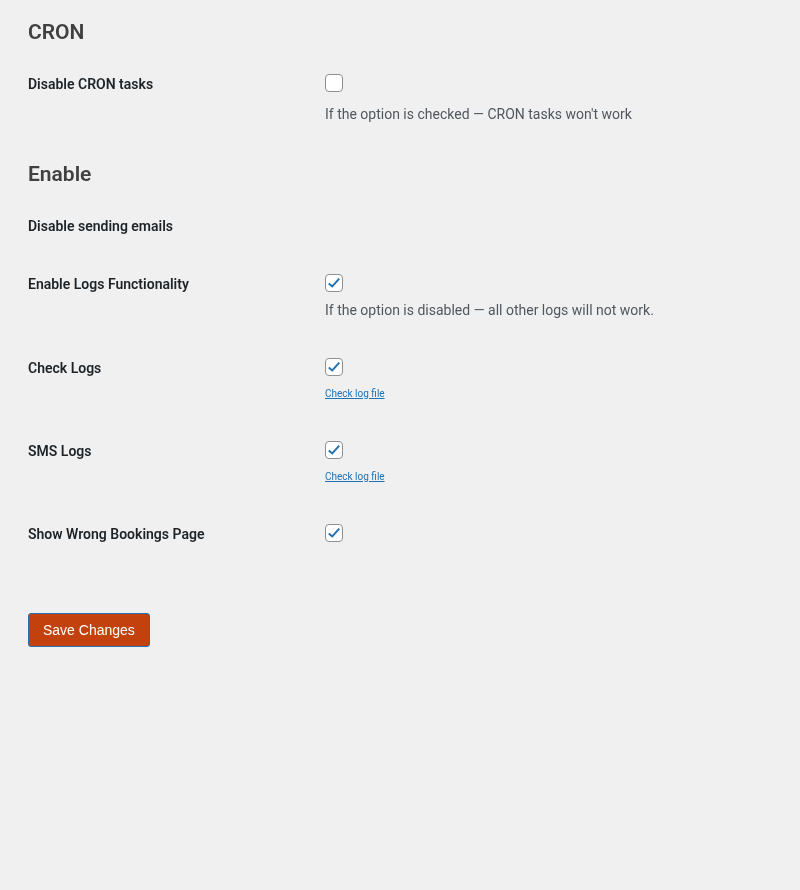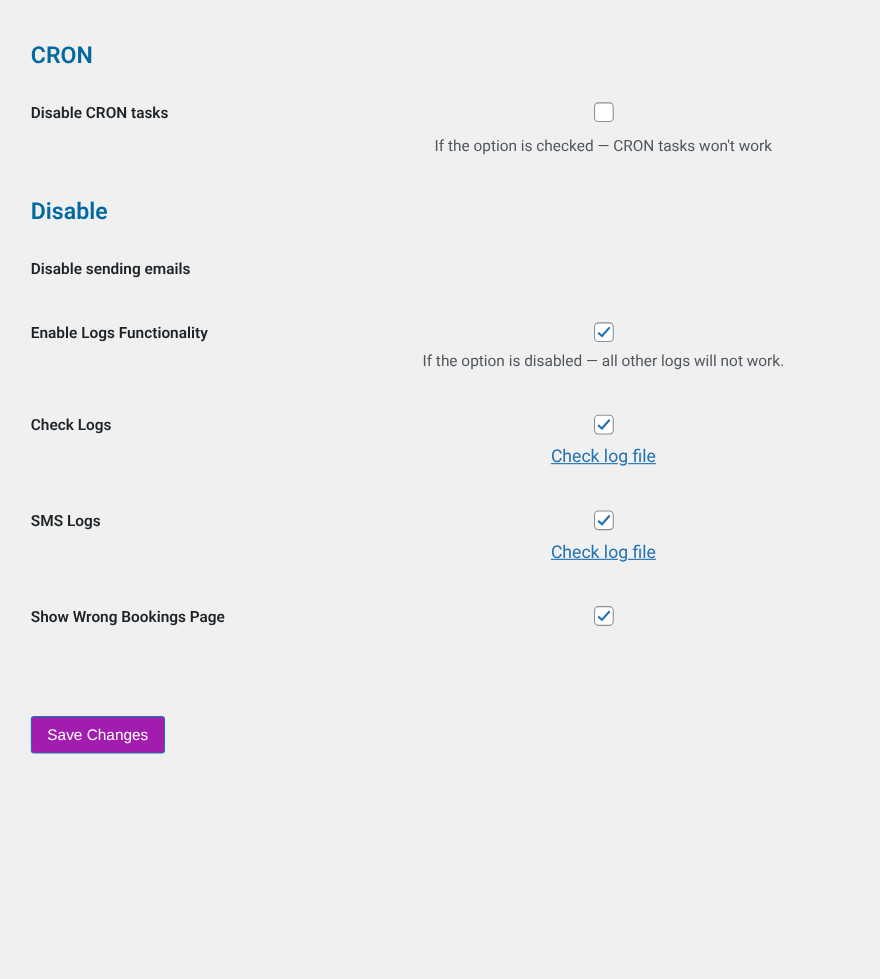--- a/index.html
+++ b/index.html
@@ -10,41 +10,40 @@
     body {
       font-family: -apple-system, BlinkMacSystemFont, "Segoe UI", Roboto, Helvetica, Arial, sans-serif;
       background: #f0f0f1;
       color: #1d2327;
       padding: 20px 28px;
       width: 800px;
     }
     h2.section-heading {
       font-size: 21px;
       font-weight: 600;
-      color: #0369a1;
-      margin-top: 19px;
+      color: #404040;
+      margin-top: 0;
       margin-bottom: 30px;
     }
     .form-row {
       display: flex;
       align-items: flex-start;
       margin-bottom: 40px;
       gap: 22px;
     }
     .form-label {
       width: 275px;
       font-size: 14px;
       font-weight: 600;
       color: #1d2327;
       padding-top: 2px;
       flex-shrink: 0;
     }
     .form-control {
       flex: 1;
-      text-align: center;
     }
     .checkbox-wrap {
       display: inline-flex;
       align-items: center;
       justify-content: center;
       width: 18px;
       height: 18px;
       border: 1px solid #8c8f94;
       border-radius: 4px;
       background: #fff;
@@ -62,34 +61,34 @@
     }
     .description {
       font-size: 14px;
       color: #50575e;
       margin-top: 4px;
       font-weight: 400;
     }
     .link {
       color: #2271b1;
       text-decoration: underline;
-      font-size: 16px;
+      font-size: 10px;
       cursor: pointer;
       display: inline-block;
       margin-top: 4px;
     }
     .save-button {
-      background: #a21caf;
+      background: #c2410c;
       color: #fff;
       border: 1px solid #2271b1;
       border-radius: 3px;
       padding: 8px 14px;
       font-size: 14px;
       cursor: pointer;
-      margin-top: 36px;
+      margin-top: 25px;
     }
     .section-block {
       margin-bottom: 20px;
     }
   </style>
 </head>
 <body>
 
 
 
@@ -103,21 +102,21 @@
       <span class="checkbox-wrap">
         
       </span>
       <div class="description">If the option is checked — CRON tasks won't work</div>
     </div>
   </div>
 </div>
 
 
 <div class="section-block">
-  <h2 class="section-heading">Disable</h2>
+  <h2 class="section-heading">Enable</h2>
 
   <div class="form-row">
     <div class="form-label">Disable sending emails</div>
   </div>
 </div>
 
 
 <div class="section-block">
 
   <div class="form-row">

